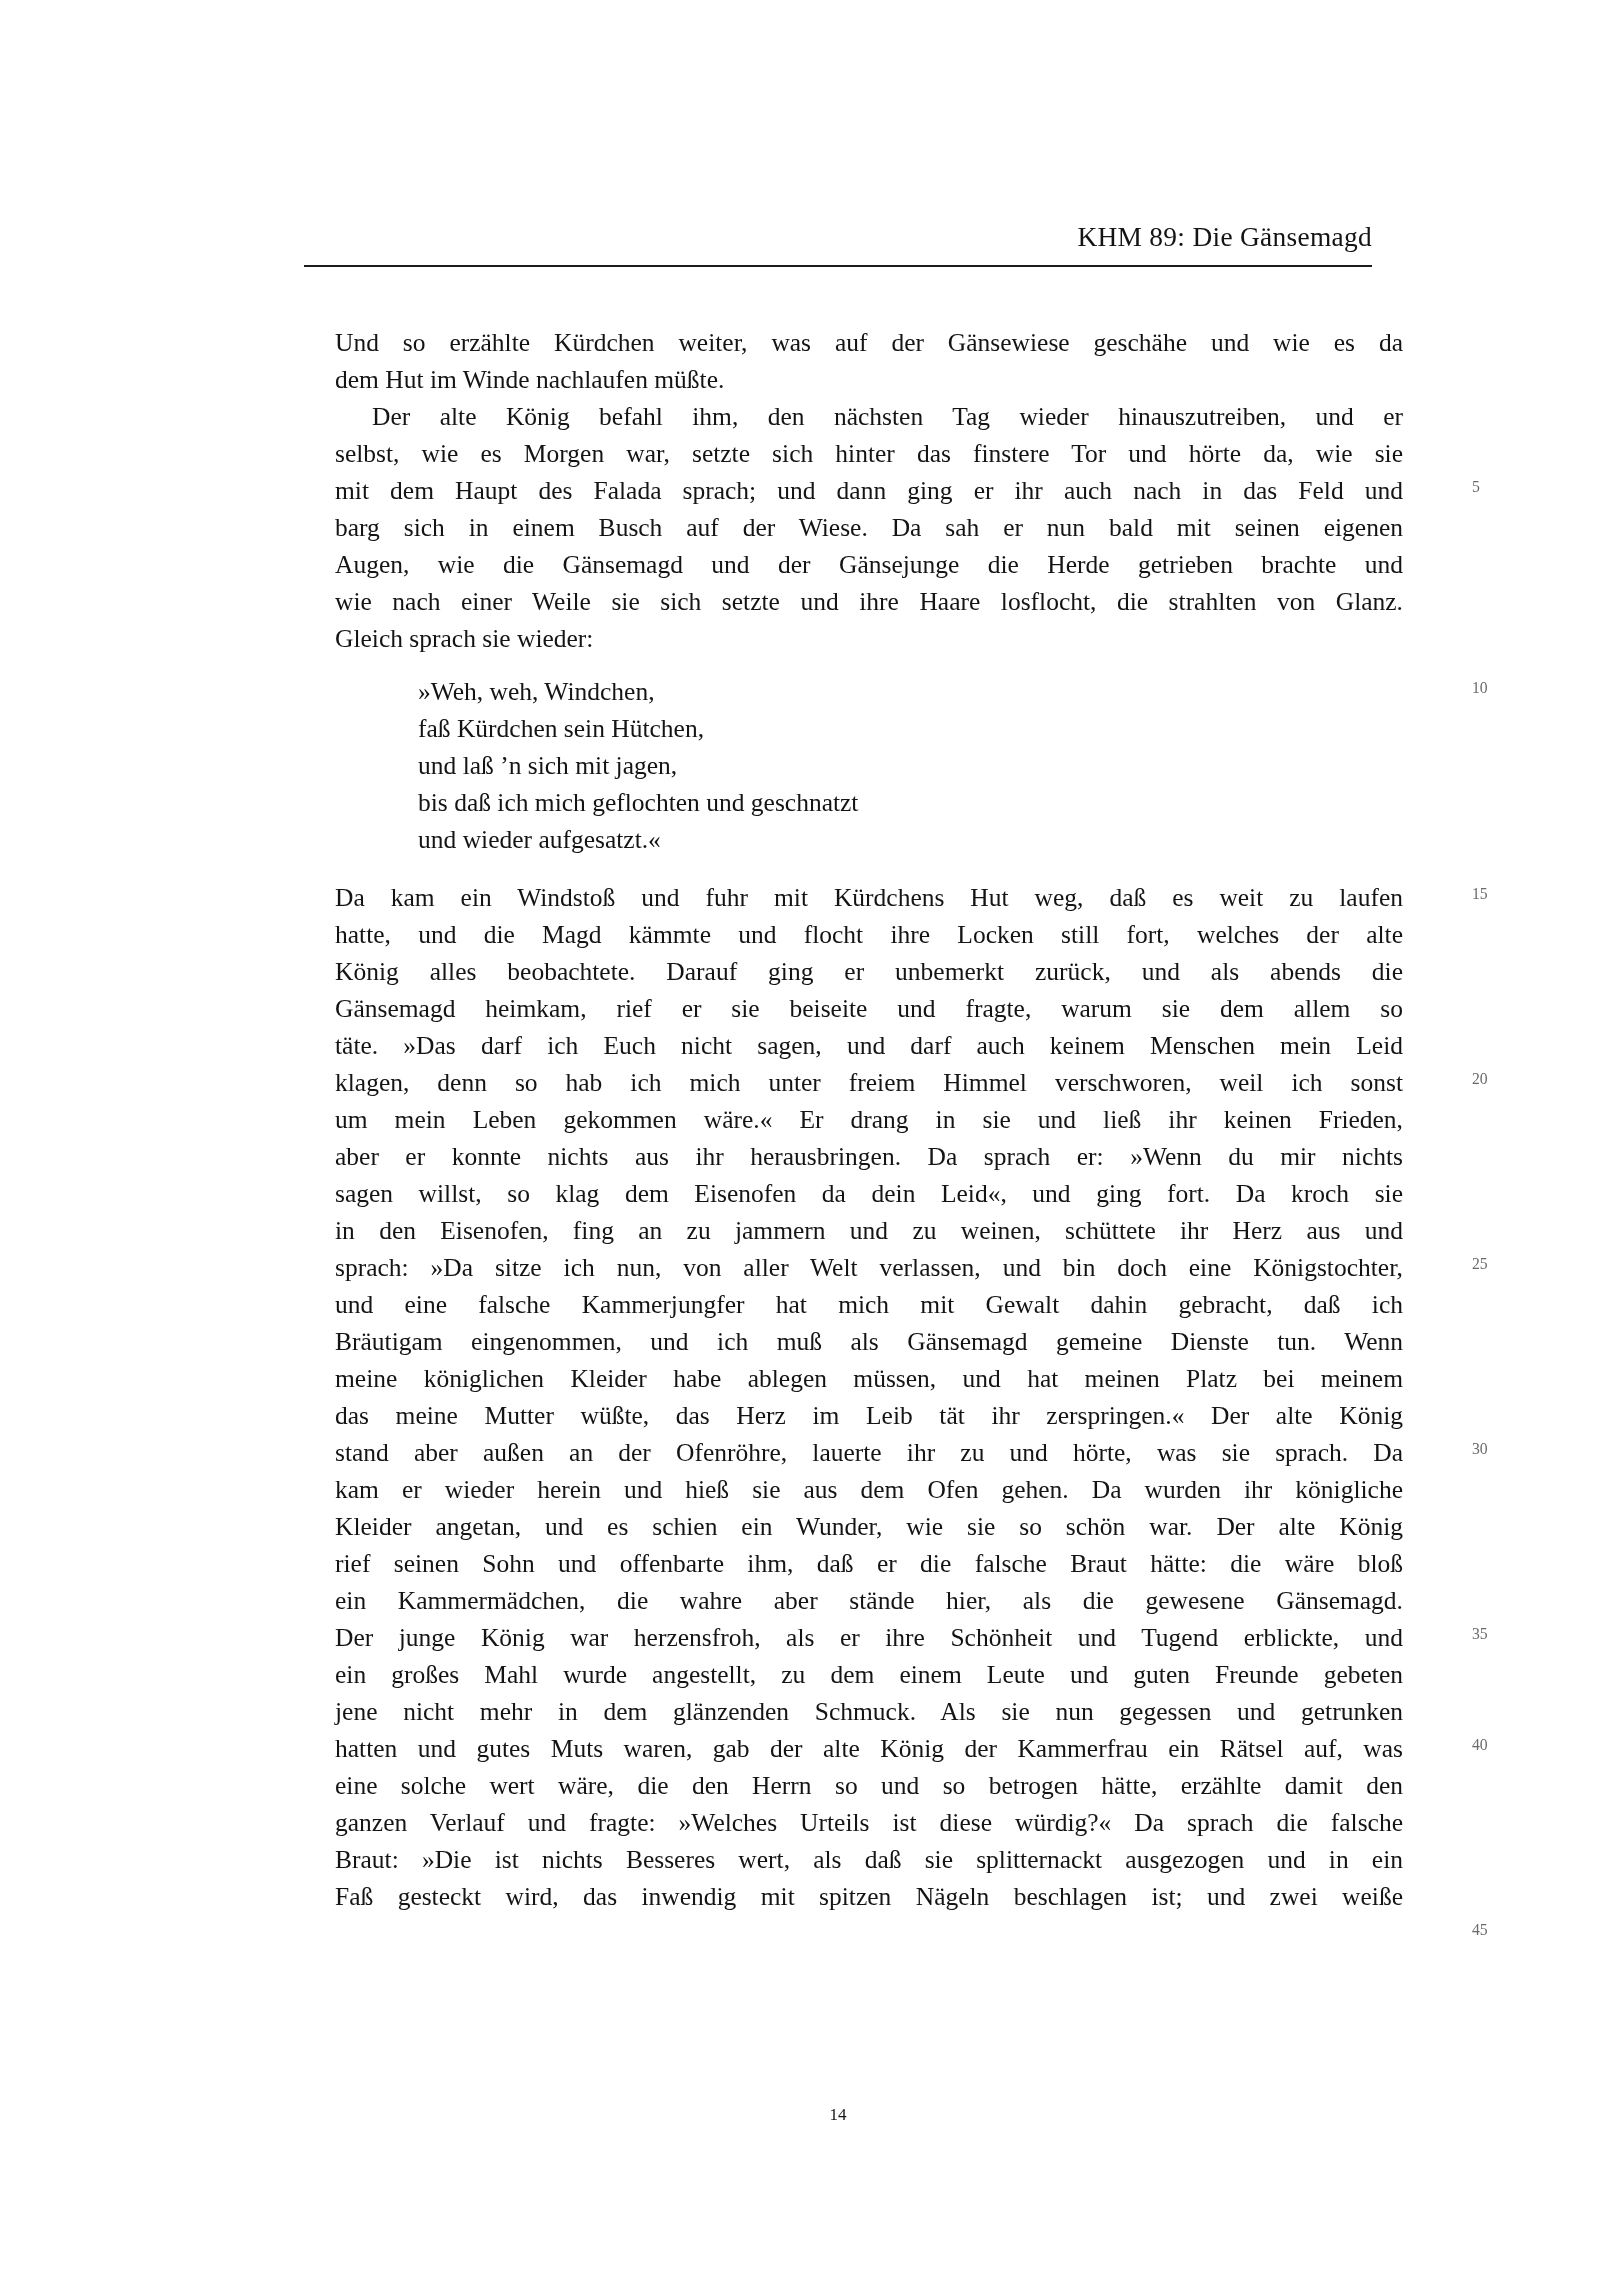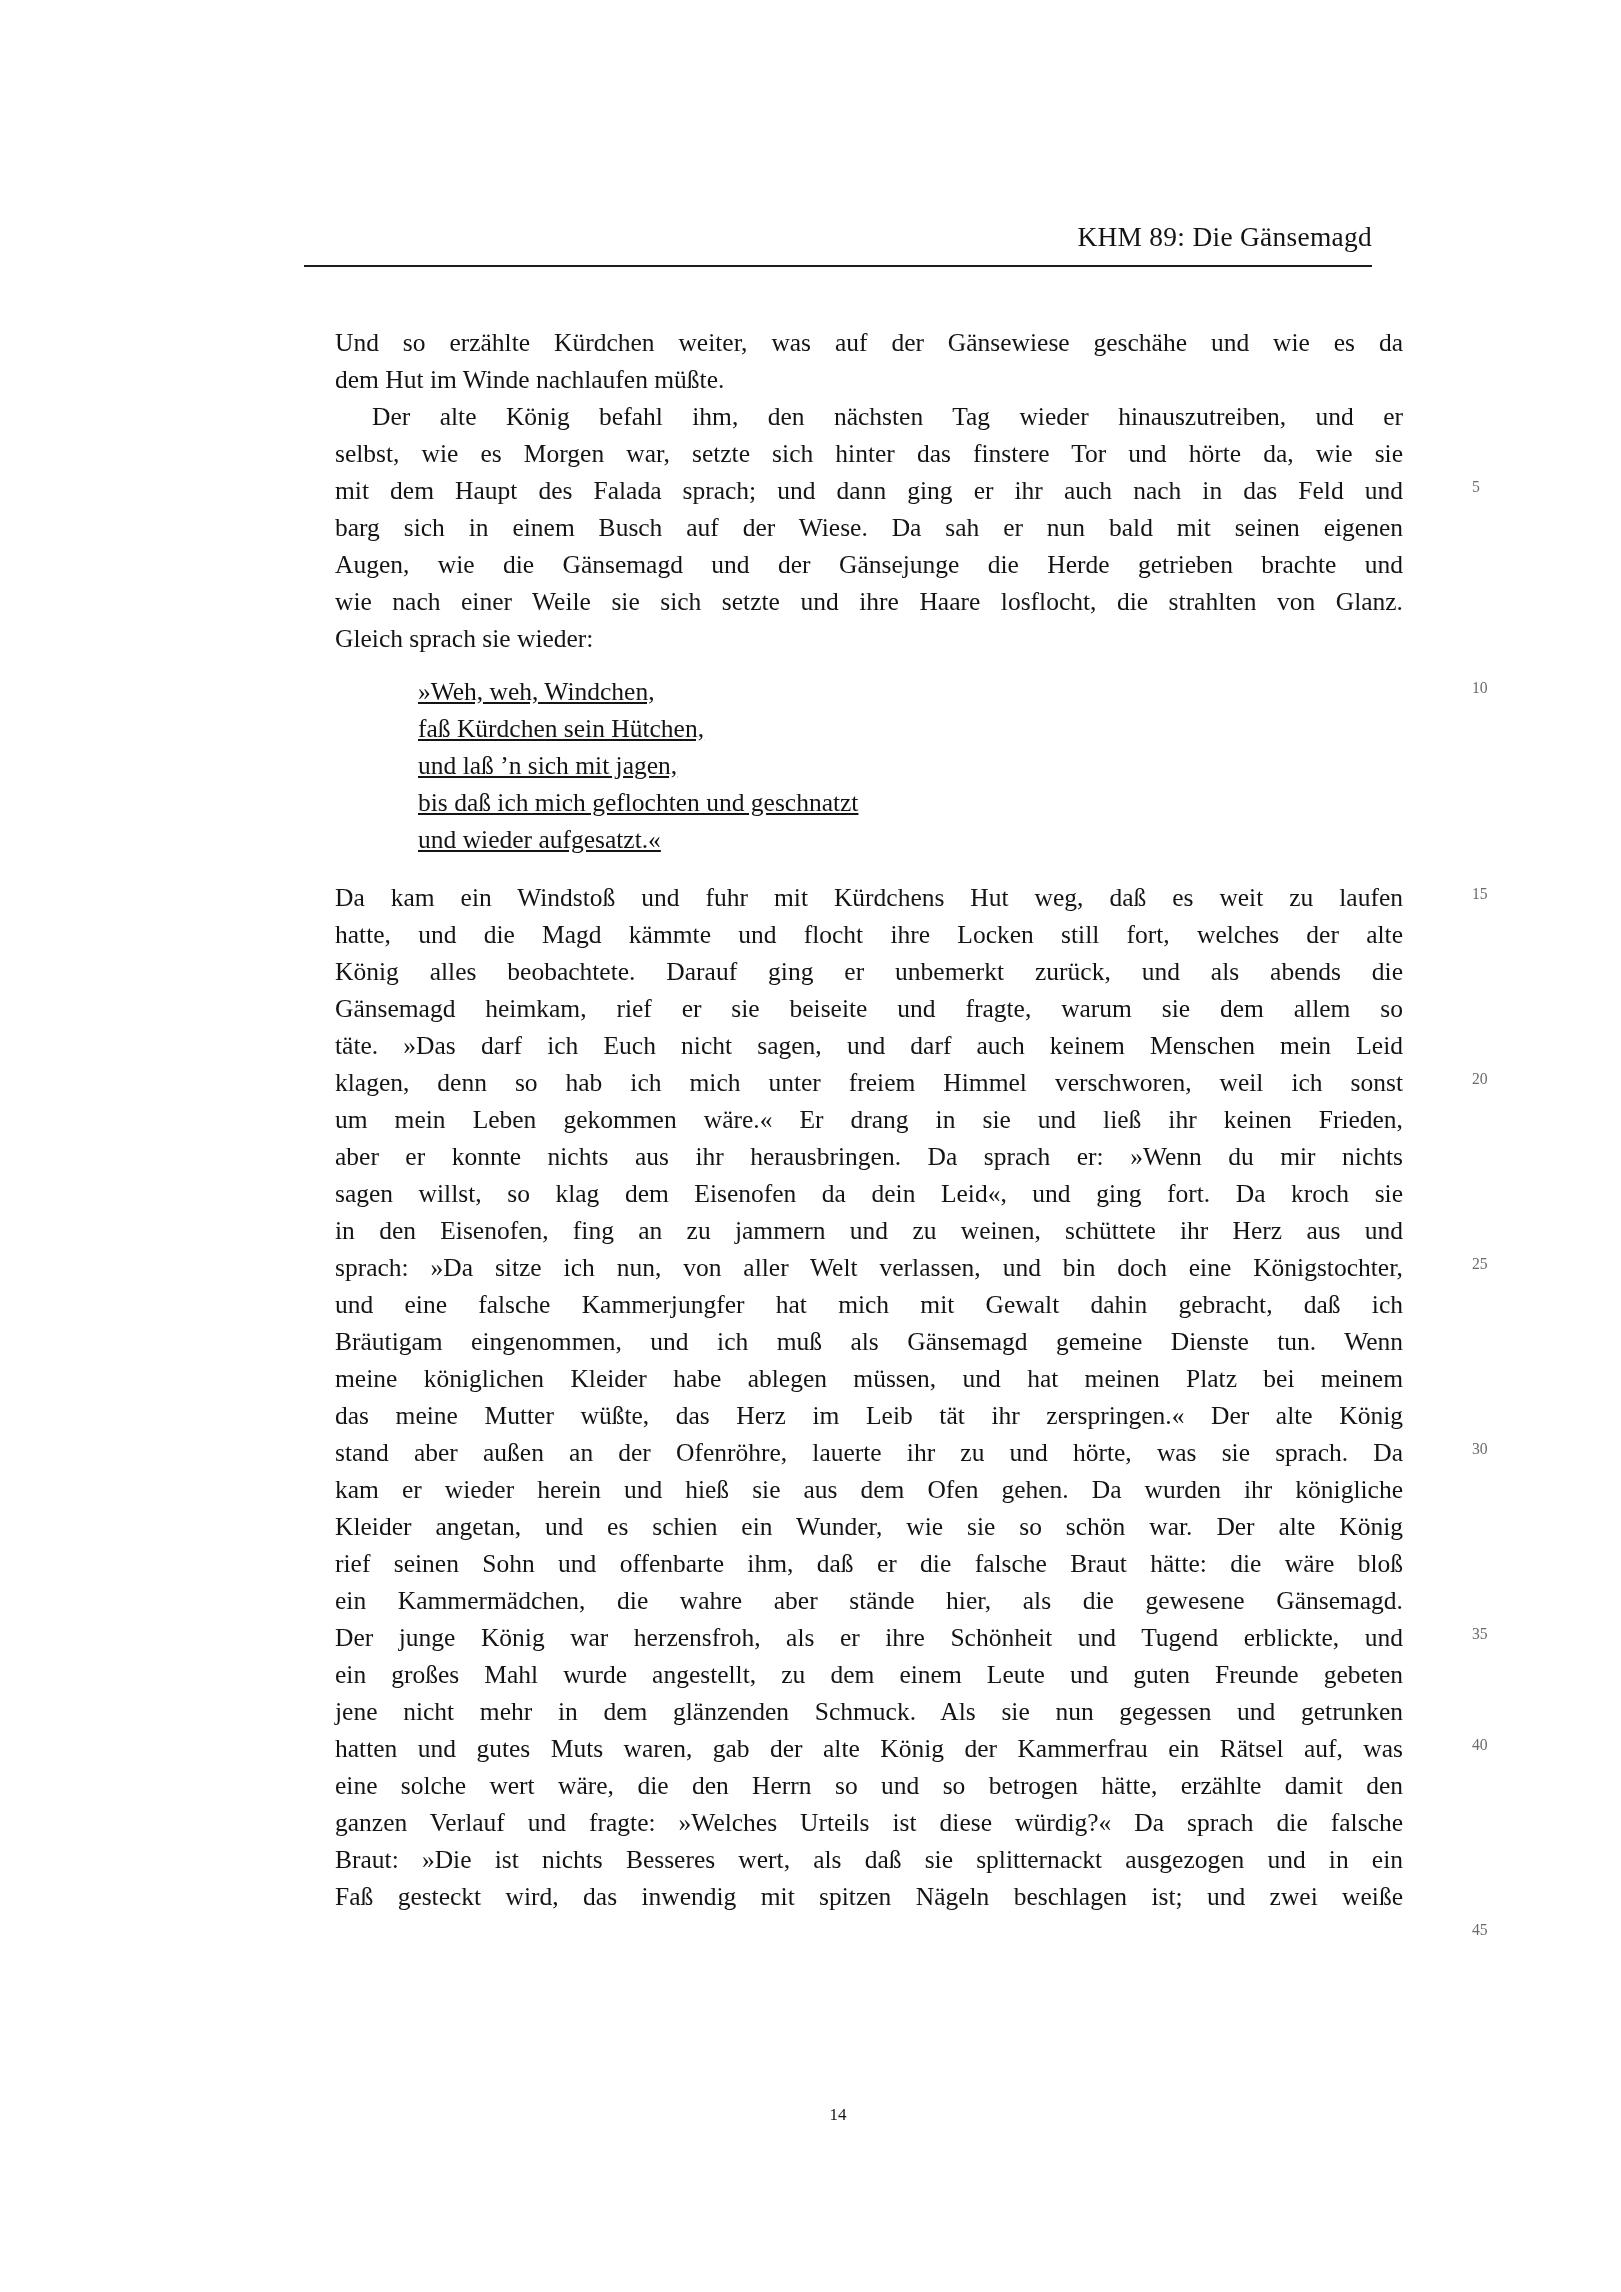--- a/index.html
+++ b/index.html
@@ -32,21 +32,21 @@
     top: 324px;
     width: 1068px;
     font-size: 25.5px;
     line-height: 37px;
     color: #141414;
     margin-left: 39px;
   }
   .line { position: relative; white-space: normal; }
   .line.j { text-align: justify; text-align-last: justify; }
   .line.ind { text-indent: 37px; }
-  .block.verse { margin: 15.7px 0 21.6px 83px; text-decoration: underline; }
+  .block.verse { margin: 15.7px 0 21.6px 83px; }
   .num {
     position: absolute;
     left: 1137px;
     top: 6.9px;
     font-size: 15.7px;
     line-height: 15.7px;
     color: #6a6a6a;
     text-align: left;
   }
   .block.verse .num { left: 1054px; }

